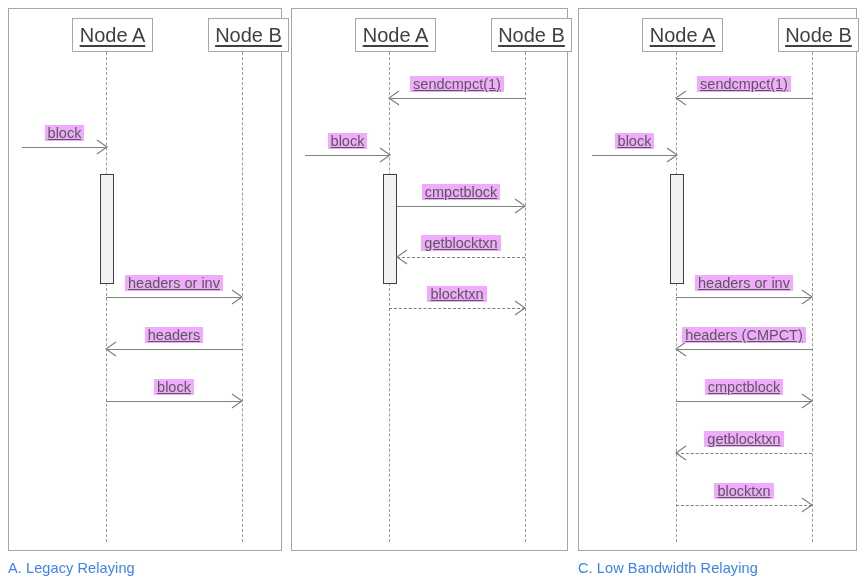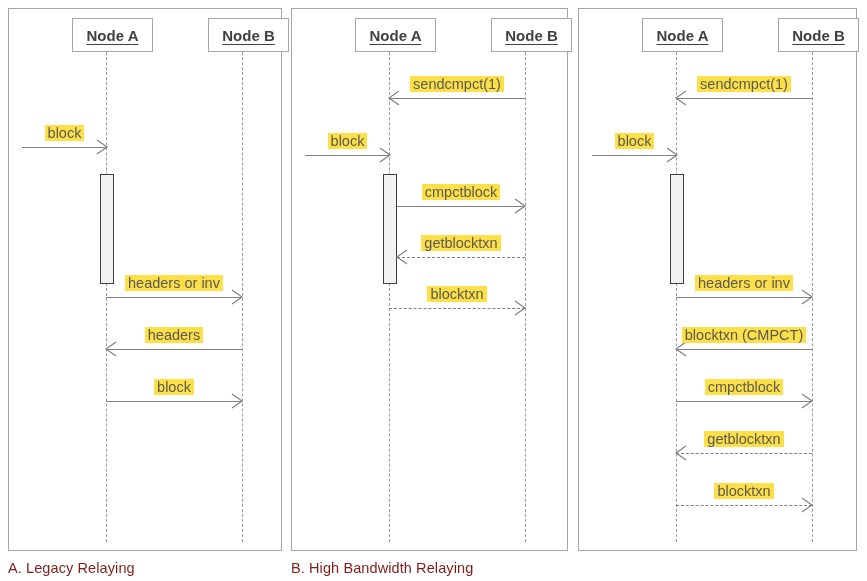--- a/index.html
+++ b/index.html
@@ -1,32 +1,32 @@
 <!DOCTYPE html>
 <html><head>
 <meta charset="utf-8">
 <style>
   html,body{margin:0;padding:0;background:#ffffff;}
   body{width:867px;height:581px;font-family:"Liberation Sans",sans-serif;overflow:hidden;}
   #root{position:relative;width:867px;height:581px;}
   .panel{position:absolute;box-sizing:border-box;border:1px solid #a6a6a6;background:#ffffff;}
-  .caption{position:absolute;font-size:14.5px;color:#7f1d1d;white-space:nowrap;letter-spacing:.1px;}
+  .caption{position:absolute;font-size:14.5px;color:#3b82f6;white-space:nowrap;letter-spacing:.1px;}
   .node-box{position:absolute;box-sizing:border-box;border:1px solid #a6a6a6;background:#ffffff;
             display:flex;align-items:center;justify-content:center;}
-  .node-label{font-size:15px;color:#404040;text-decoration:underline;text-underline-offset:3px;white-space:nowrap;font-weight:bold;}
+  .node-label{font-size:20px;color:#404040;text-decoration:underline;text-underline-offset:3px;white-space:nowrap;}
   .lifeline{position:absolute;width:0;border-left:1px dashed #9a9a9a;}
   .activation{position:absolute;box-sizing:border-box;background:#f2f2f2;border:1.3px solid #3f3f3f;}
   .msg{position:absolute;height:0;}
   .msg .line{position:absolute;left:0;top:0;width:100%;height:0;border-top:1px solid #808080;}
   .msg.dashed .line{border-top:1px dashed #808080;}
   .msg .head{position:absolute;top:0;width:0;height:0;}
   .msg .head svg{position:absolute;overflow:visible;}
   .msg .lbl{position:absolute;bottom:6px;width:100%;text-align:center;font-size:14.5px;
             color:#595959;white-space:nowrap;pointer-events:none;}
-  .msg .lbl span{background:#fde047;padding:0 3px;}
+  .msg .lbl span{background:#f0abfc;padding:0 3px;text-decoration:underline;}
 </style>
 </head>
 <body>
 
 <div id="root">
 
   <div class="panel" style="left:8px;top:8px;width:274px;height:543px;">
 
     <div class="node-box" style="left:63px;top:9px;width:81px;height:34px;">
       <span class="node-label">Node A</span>
@@ -159,21 +159,20 @@
         <svg width="12" height="14" viewBox="0 0 12 14" style="left:-10px;top:-7px;">
           <path d="M0 0 L10 7 L0 14" fill="none" stroke="#808080" stroke-width="1.2"></path>
         </svg>
       </div>
       <div class="lbl">
         <span>blocktxn</span>
       </div>
     </div>
   </div>
 
-  <div class="caption" style="left:291px;top:560px;">B. High Bandwidth Relaying</div>
 
   <div class="panel" style="left:578px;top:8px;width:279px;height:543px;">
 
     <div class="node-box" style="left:63px;top:9px;width:81px;height:34px;">
       <span class="node-label">Node A</span>
     </div>
     <div class="node-box" style="left:199px;top:9px;width:81px;height:34px;">
       <span class="node-label">Node B</span>
     </div>
 
@@ -219,21 +218,21 @@
     </div>
 
     <div class="msg" style="left:97px;top:340px;width:136px;">
       <div class="line"></div>
       <div class="head" style="left:0;">
         <svg width="12" height="14" viewBox="0 0 12 14" style="left:0px;top:-7px;">
           <path d="M10 0 L0 7 L10 14" fill="none" stroke="#808080" stroke-width="1.2"></path>
         </svg>
       </div>
       <div class="lbl">
-        <span>blocktxn (CMPCT)</span>
+        <span>headers (CMPCT)</span>
       </div>
     </div>
 
     <div class="msg" style="left:97px;top:392px;width:136px;">
       <div class="line"></div>
       <div class="head" style="left:100%;">
         <svg width="12" height="14" viewBox="0 0 12 14" style="left:-10px;top:-7px;">
           <path d="M0 0 L10 7 L0 14" fill="none" stroke="#808080" stroke-width="1.2"></path>
         </svg>
       </div>
@@ -260,14 +259,15 @@
         <svg width="12" height="14" viewBox="0 0 12 14" style="left:-10px;top:-7px;">
           <path d="M0 0 L10 7 L0 14" fill="none" stroke="#808080" stroke-width="1.2"></path>
         </svg>
       </div>
       <div class="lbl">
         <span>blocktxn</span>
       </div>
     </div>
   </div>
 
+  <div class="caption" style="left:578px;top:560px;">C. Low Bandwidth Relaying</div>
 
 </div>
 
 </body></html>

